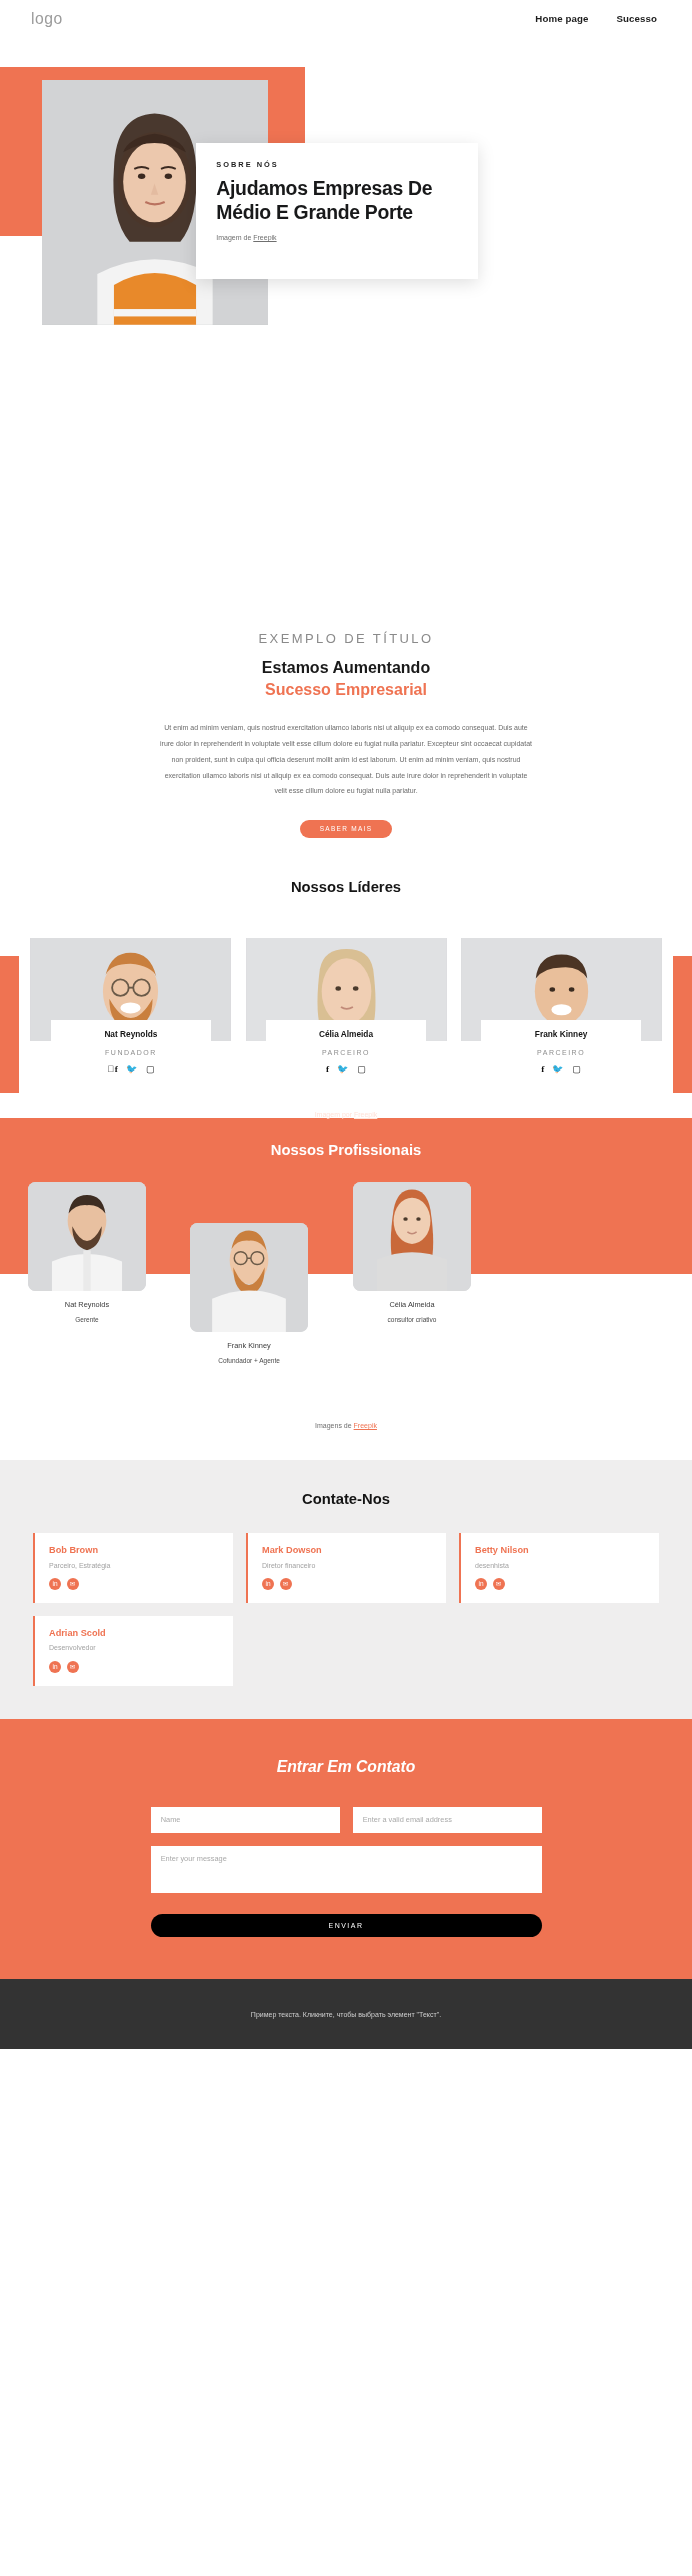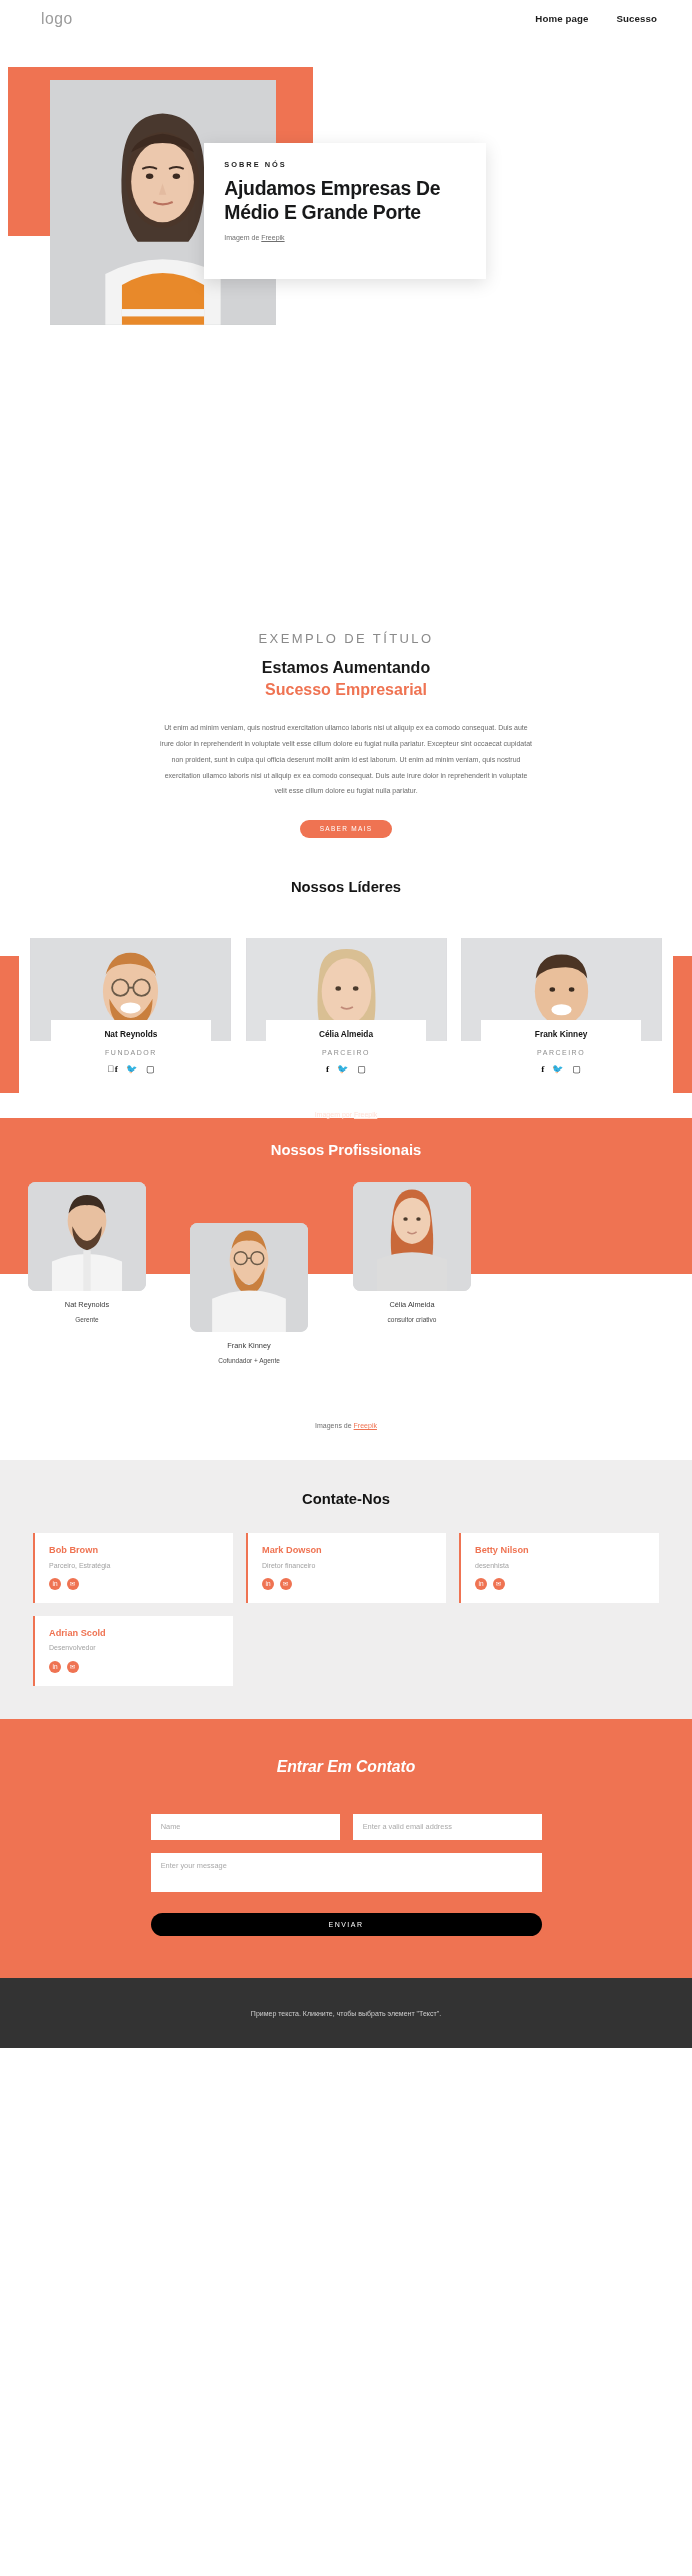--- a/index.html
+++ b/index.html
@@ -11,42 +11,42 @@
     -webkit-font-smoothing: antialiased;
   }
   .page { width: 692px; position: relative; overflow: hidden; }
 
   
   .header {
     height: 37px;
     display: flex;
     align-items: center;
     justify-content: space-between;
-    padding: 0 35px 0 41px;
+    padding: 0 35px 0 31px;
     background: #fff;
     position: relative;
     z-index: 30;
   }
   .logo {
     font-size: 15.7px;
     color: #9b9b9b;
     font-weight: 300;
     letter-spacing: 0.5px;
   }
   .nav { display: flex; gap: 28px; }
   .nav a {
     font-size: 9.7px;
     color: #1d1d1d;
     font-weight: bold;
     text-decoration: none;
     letter-spacing: 0.1px;
   }
 
   
-  .hero { position: relative; height: 559px; background: #fff; margin-left: 8px; }
+  .hero { position: relative; height: 559px; background: #fff; }
   .hero-orange {
     position: absolute;
     left: 0; top: 29.5px;
     width: 305px; height: 169px;
     background: #ef7352;
   }
   .hero-photo {
     position: absolute;
     left: 42px; top: 43px;
     width: 226px; height: 245px;
@@ -284,27 +284,26 @@
   .row { display: flex; gap: 13px; }
   .row input {
     flex: 1;
     height: 26px;
     border: none;
     background: #fff;
     padding: 0 10.2px;
     font-size: 7.4px;
     font-family: "Liberation Sans", sans-serif;
     color: #444;
-    margin-top: 7px;
   }
   .row input::placeholder { color: #a9a9a9; }
   textarea {
     margin-top: 13px;
     width: 391px;
-    height: 39px;
+    height: 47px;
     border: none;
     background: #fff;
     padding: 8.3px 10.2px;
     font-size: 7.4px;
     font-family: "Liberation Sans", sans-serif;
     resize: none;
     color: #444;
   }
   textarea::placeholder { color: #a9a9a9; }
   .submit {

